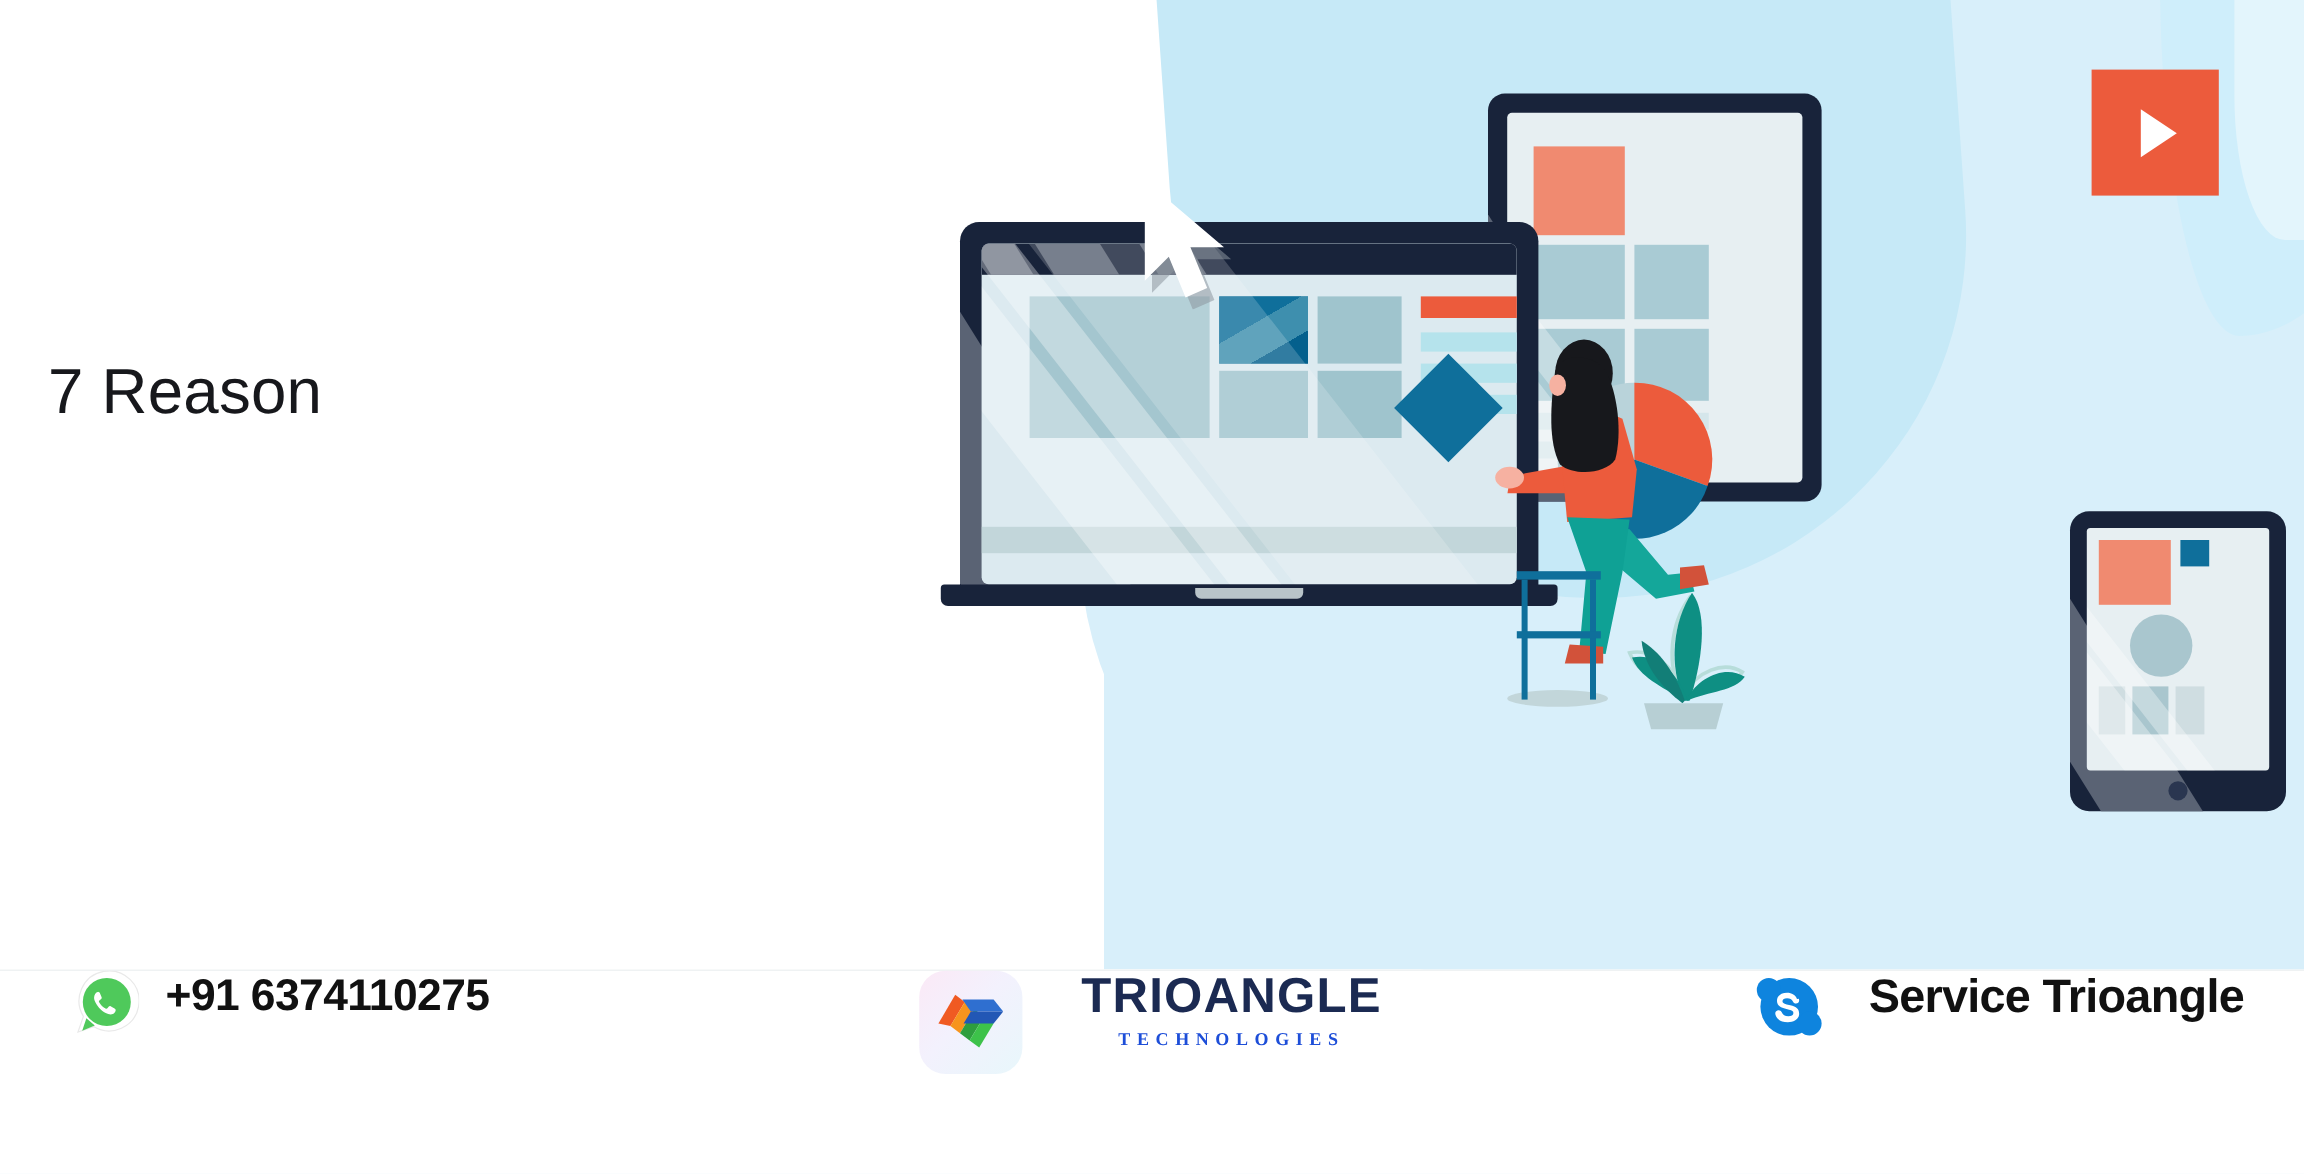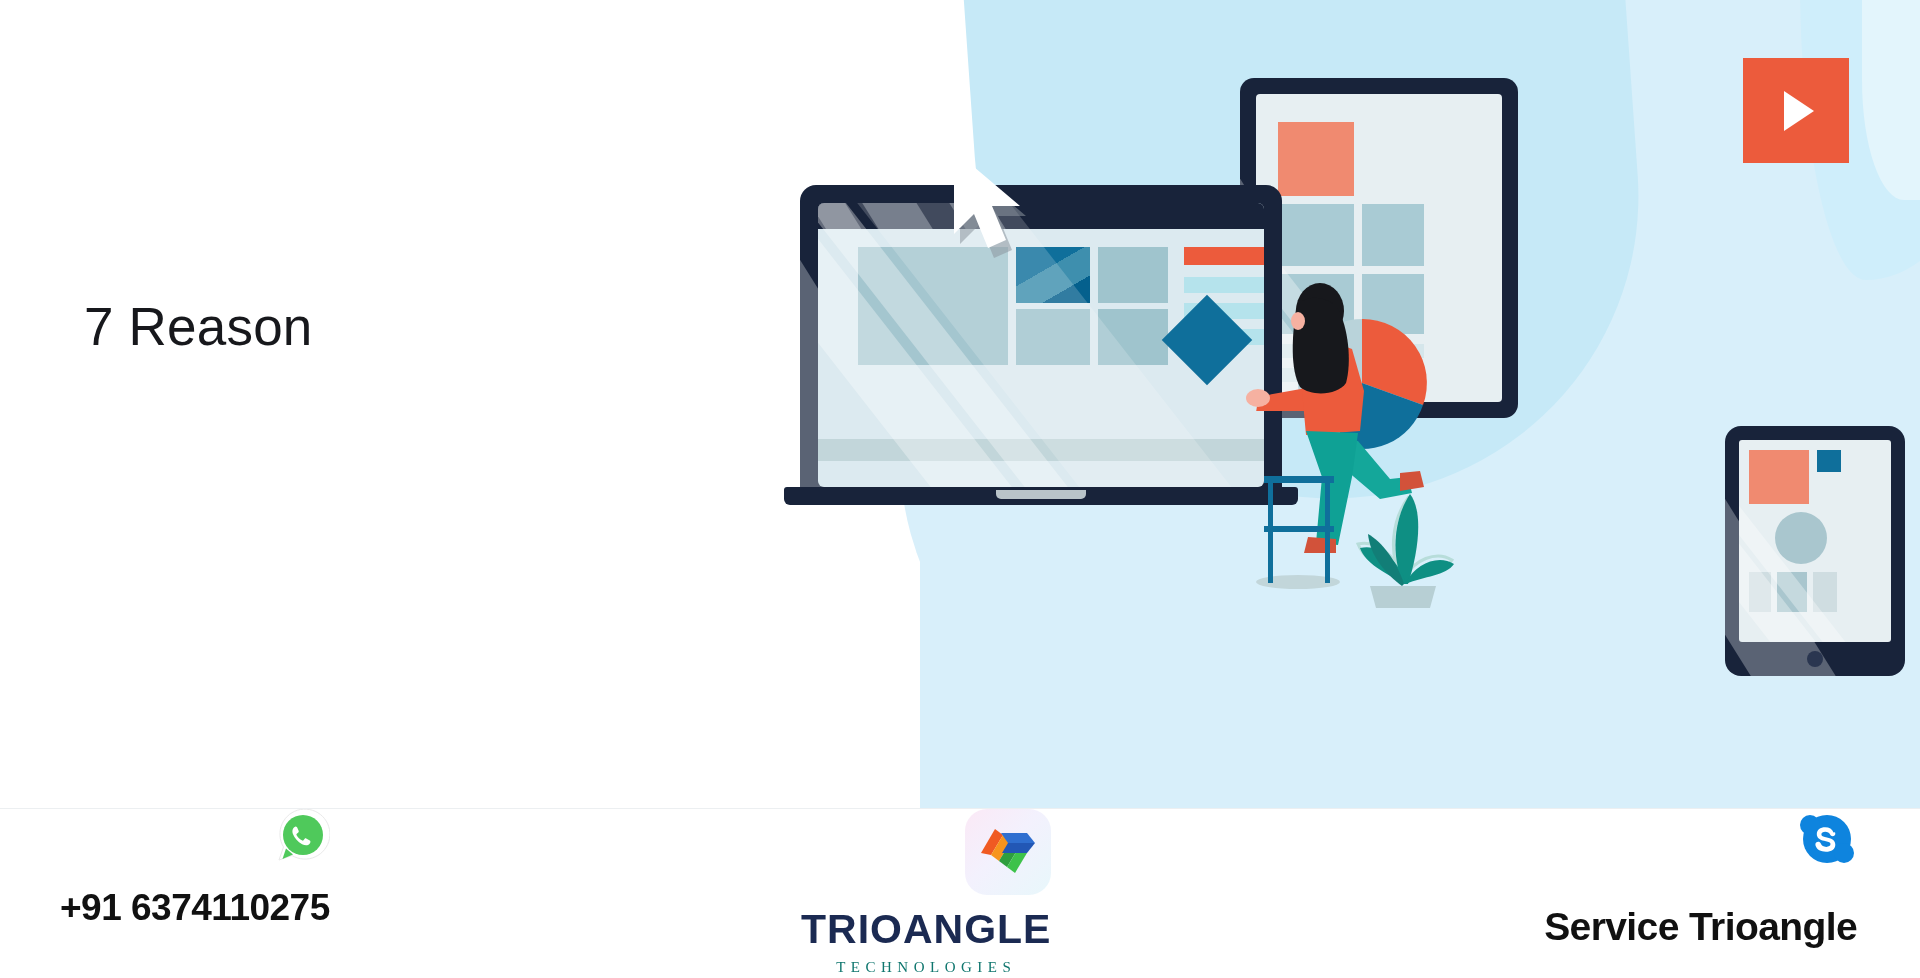--- a/index.html
+++ b/index.html
@@ -68,21 +68,20 @@
     width: 820px;
   }
   .hl-line {
     font-size: 53px;
     line-height: 1.0;
     color: #17181c;
     font-weight: 400;
     letter-spacing: 0.2px;
     margin-bottom: 38px;
     white-space: nowrap;
-    margin-left: 44px;
   }
   .hl-line:last-child { margin-bottom: 0; }
   .hl-accent {
     color: #ec5b3c;
     font-weight: 800;
   }
 
   
   #laptop {
     position: absolute;
@@ -286,27 +285,26 @@
   #footer {
     position: absolute;
     left: 0; top: 808px;
     width: 1920px; height: 170px;
     background: #ffffff;
     border-top: 1px solid #eceff1;
     display: flex;
     align-items: center;
   }
   .footer-cell {
-    display: flex; align-items: flex-end;
+    display: flex; align-items: flex-start;
     height: 100%;
-    flex-direction: column;
   }
   #footer-left { margin-left: 60px; gap: 22px; }
   #footer-center { position: absolute; left: 766px; gap: 14px; }
-  #footer-right { position: absolute; right: 63px; gap: 36px; }
+  #footer-right { position: absolute; right: 50px; gap: 36px; }
 
   .wa-icon {
     width: 56px; height: 56px;
     position: relative;
     flex: 0 0 auto;
   }
   .phone-number {
     font-size: 37px;
     font-weight: 700;
     color: #111111;
@@ -324,22 +322,22 @@
   .trio-text { display: flex; flex-direction: column; align-items: center; margin-left: 35px; }
   .trio-name {
     font-size: 41px;
     font-weight: 700;
     color: #1b2a52;
     letter-spacing: 1px;
     line-height: 1;
   }
   .trio-sub {
     font-size: 15px;
-    font-weight: 400;
-    color: #0f766e;
+    font-weight: 700;
+    color: #1d4ed8;
     letter-spacing: 5.5px;
     margin-top: 9px;
     font-family: "Liberation Serif", serif;
   }
 
   .skype-icon {
     width: 60px; height: 60px;
     flex: 0 0 auto;
   }
   .skype-label {

